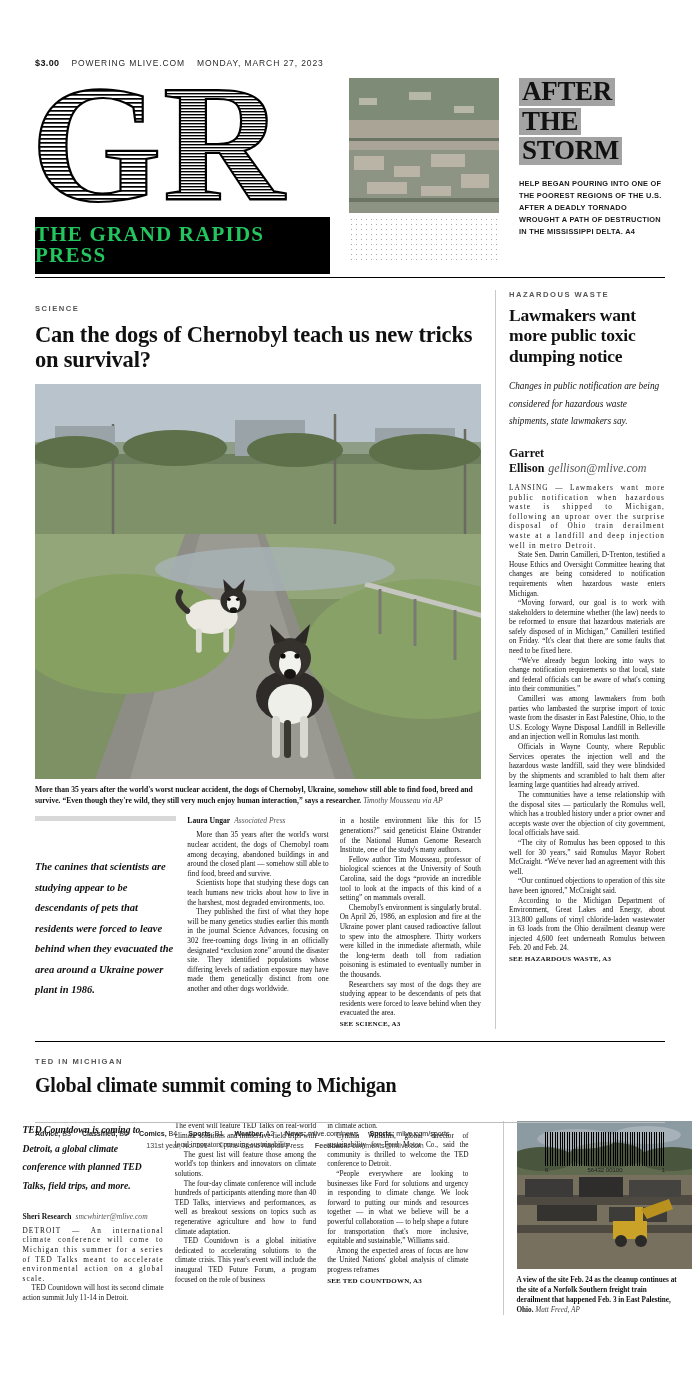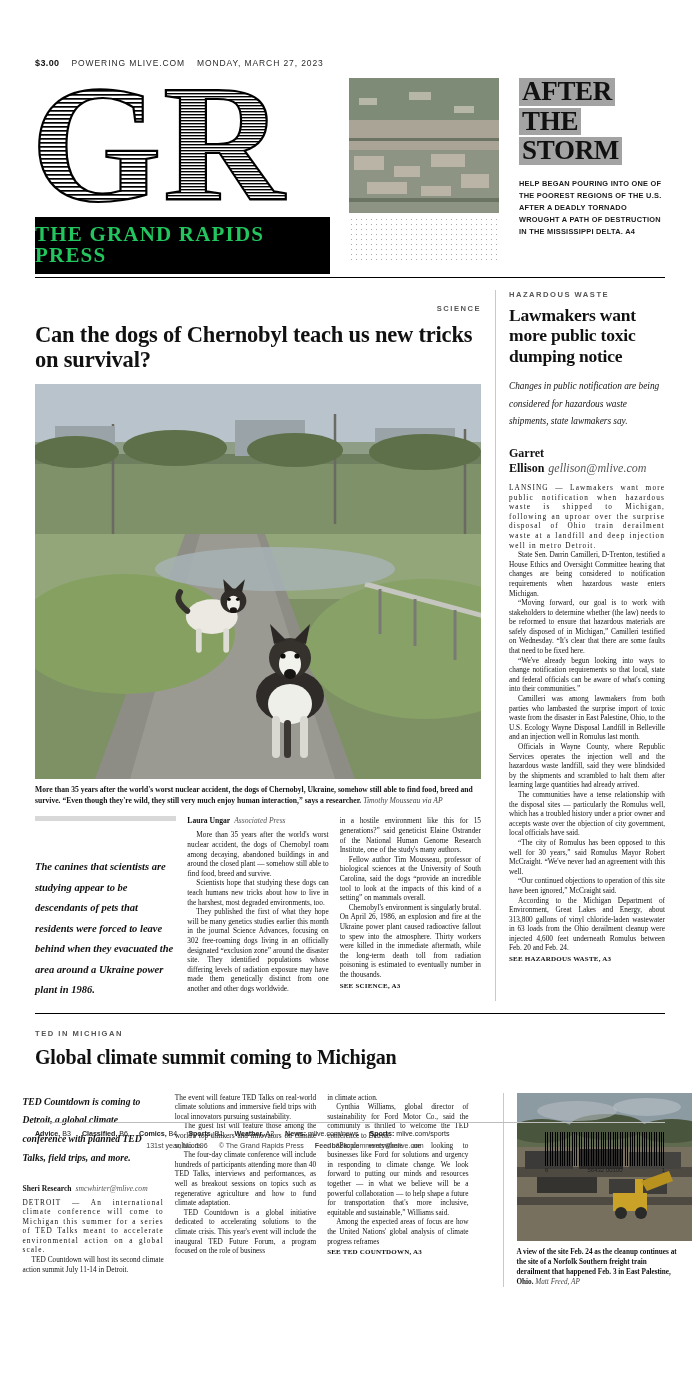--- a/index.html
+++ b/index.html
@@ -185,21 +185,21 @@
         <b>A4</b>
       </div>
     </div>
   </div>
 
   <div class="rule" style="margin-top:14px;"></div>
 
   <div class="mainwrap">
 
     <div class="leftpane">
-      <div style="text-align:right; margin-top:7px;">
+      <div style="text-align:left; margin-top:7px;">
         <span class="kicker">SCIENCE</span>
       </div>
       <div class="lede-head">Can the dogs of Chernobyl teach us new tricks on survival?</div>
 
       <div class="dogphoto">
         <svg width="460" height="395" viewBox="0 0 460 395" preserveAspectRatio="none">
           <rect width="460" height="395" fill="#8fa07d"></rect>
           <rect width="460" height="72" fill="#b9c3cc"></rect>
           <rect y="58" width="460" height="26" fill="#8e9e86"></rect>
           <g fill="#6d7f5e">
@@ -297,37 +297,38 @@
             <p>Scientists hope that studying these dogs can teach humans new tricks about how to live in the harshest, most degraded environments, too.</p>
             <p>They published the first of what they hope will be many genetics studies earlier this month in the journal Science Advances, focusing on 302 free-roaming dogs living in an officially designated “exclusion zone” around the disaster site. They identified populations whose differing levels of radiation exposure may have made them genetically distinct from one another and other dogs worldwide.</p>
           </div>
         </div>
 
         <div class="col">
           <div class="body" style="margin-top:0;">
             <p class="noind">in a hostile environment like this for 15 generations?” said geneticist Elaine Ostrander of the National Human Genome Research Institute, one of the study's many authors.</p>
             <p>Fellow author Tim Mousseau, professor of biological sciences at the University of South Carolina, said the dogs “provide an incredible tool to look at the impacts of this kind of a setting” on mammals overall.</p>
             <p>Chernobyl's environment is singularly brutal. On April 26, 1986, an explosion and fire at the Ukraine power plant caused radioactive fallout to spew into the atmosphere. Thirty workers were killed in the immediate aftermath, while the long-term death toll from radiation poisoning is estimated to eventually number in the thousands.</p>
+            <p>Researchers say most of the dogs they are studying appear to be descendants of pets that residents were forced to leave behind when they evacuated the area.</p>
             <p class="jump">SEE SCIENCE, A3</p>
           </div>
         </div>
       </div>
     </div>
 
     <div class="rightpane">
       <div class="kicker">HAZARDOUS WASTE</div>
       <div class="r-head">Lawmakers want more public toxic dumping notice</div>
       <div class="r-deck">Changes in public notification are being considered for hazardous waste shipments, state lawmakers say.</div>
       <div class="r-byline">
         <span>Garret Ellison</span><i>gellison@mlive.com</i>
       </div>
       <div class="r-body">
         <p class="noind lansing" style="text-indent:0;">LANSING — Lawmakers want more public notification when hazardous waste is shipped to Michigan, following an uproar over the surprise disposal of Ohio train derailment waste at a landfill and deep injection well in metro Detroit.</p>
         <p>State Sen. Darrin Camilleri, D-Trenton, testified a House Ethics and Oversight Committee hearing that changes are being considered to notification requirements when hazardous waste enters Michigan.</p>
-        <p>“Moving forward, our goal is to work with stakeholders to determine whether (the law) needs to be reformed to ensure that hazardous materials are safely disposed of in Michigan,” Camilleri testified on Wednesday. “It's clear that there are some faults that need to be fixed here.</p>
+        <p>“Moving forward, our goal is to work with stakeholders to determine whether (the law) needs to be reformed to ensure that hazardous materials are safely disposed of in Michigan,” Camilleri testified on Friday. “It's clear that there are some faults that need to be fixed here.</p>
         <p>“We've already begun looking into ways to change notification requirements so that local, state and federal officials can be aware of what's coming into their communities.”</p>
         <p>Camilleri was among lawmakers from both parties who lambasted the surprise import of toxic waste from the disaster in East Palestine, Ohio, to the U.S. Ecology Wayne Disposal Landfill in Belleville and an injection well in Romulus last month.</p>
         <p>Officials in Wayne County, where Republic Services operates the injection well and the hazardous waste landfill, said they were blindsided by the shipments and scrambled to halt them after learning large quantities had already arrived.</p>
         <p>The communities have a tense relationship with the disposal sites — particularly the Romulus well, which has a troubled history under a prior owner and accepts waste over the objection of city government, local officials have said.</p>
         <p>“The city of Romulus has been opposed to this well for 30 years,” said Romulus Mayor Robert McCraight. “We've never had an agreement with this well.</p>
         <p>“Our continued objections to operation of this site have been ignored,” McCraight said.</p>
         <p>According to the Michigan Department of Environment, Great Lakes and Energy, about 313,800 gallons of vinyl chloride-laden wastewater in 63 loads from the Ohio derailment cleanup were injected 4,600 feet underneath Romulus between Feb. 20 and Feb. 24.</p>
         <p class="jump">SEE HAZARDOUS WASTE, A3</p>
       </div>
     </div>

